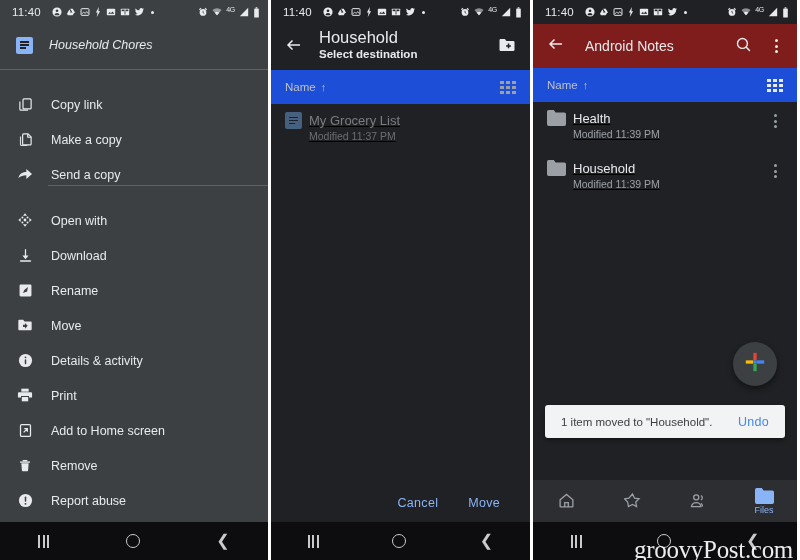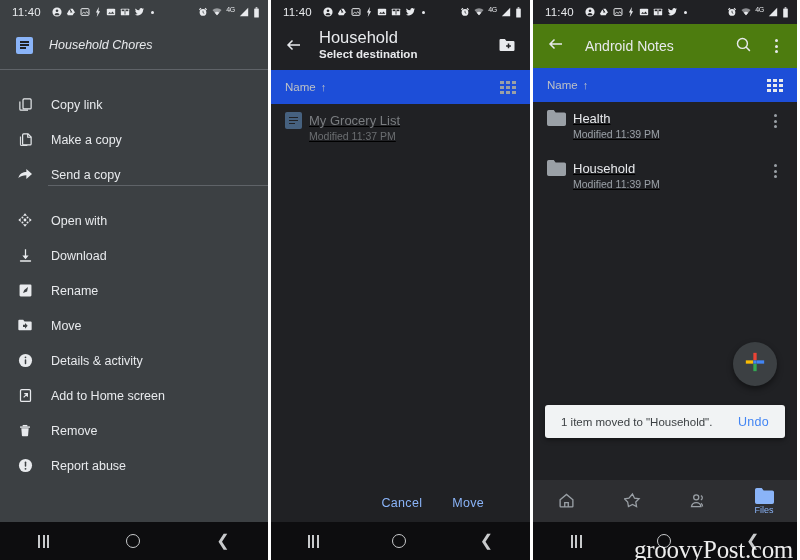--- a/index.html
+++ b/index.html
@@ -104,30 +104,30 @@
   .ficon-doc .lines b { display: block; height: 1.5px; background: #202124; margin-bottom: 1.5px; }
   .ficon-doc .lines b:last-child { margin-bottom: 0; width: 6px; }
   .ficon-folder { width: 19px; color: #9aa0a6; display: flex; }
   .fname { font-size: 13px; color: #e8eaed; line-height: 17px; }
   .fmeta { font-size: 10.5px; color: #9aa0a6; line-height: 15px; }
   .frow-text { flex: 1; }
   .dots-v { display: flex; flex-direction: column; gap: 2.5px; padding: 4px 6px; }
   .dots-v i { width: 3px; height: 3px; border-radius: 50%; background: #9aa0a6; display: block; }
 
   .actionbar {
-    position: absolute; left: 0; right: 16px; bottom: 38px;
+    position: absolute; left: 0; right: 0; bottom: 38px;
     display: flex; justify-content: flex-end; align-items: center;
     gap: 30px; padding: 0 30px; height: 38px;
   }
   .txtbtn { font-size: 12.5px; color: #8ab4f8; letter-spacing: .3px; }
 
   
   .appbar3 {
     height: 44px; display: flex; align-items: center;
-    padding: 0 14px; gap: 18px; background: #4d7c0f;
+    padding: 0 14px; gap: 18px; background: #7f1d1d;
   }
   .appbar3 .a3title { flex: 1; font-size: 14px; color: #e8eaed; margin-left: 2px; }
   .dots-v3 { display: flex; flex-direction: column; gap: 2.5px; padding: 3px 5px; }
   .dots-v3 i { width: 3px; height: 3px; border-radius: 50%; background: #e8eaed; display: block; }
 
   .fab {
     position: absolute; right: 20px; top: 342px;
     width: 44px; height: 44px; border-radius: 50%;
     background: #3c4043;
     display: flex; align-items: center; justify-content: center;
@@ -353,20 +353,30 @@
         <span class="menu-icon">
             <svg width="15" height="15" viewBox="0 0 24 24" fill="#e8eaed">
               <circle cx="12" cy="12" r="10.5"></circle>
               <rect x="10.8" y="10" width="2.4" height="8" rx="1.1" fill="#3c4043"></rect>
               <circle cx="12" cy="6.8" r="1.4" fill="#3c4043"></circle>
             </svg>
           </span>
         <span class="mlabel">Details &amp; activity</span>
       </div>
 
+      <div class="menu-item">
+        <span class="menu-icon">
+            <svg width="16" height="16" viewBox="0 0 24 24" fill="#e8eaed">
+              <rect x="6.5" y="2.5" width="11" height="4.5"></rect>
+              <path d="M3 8h18a1.6 1.6 0 011.6 1.6v6H18v-2.2H6V15.6H1.4v-6A1.6 1.6 0 013 8z"></path>
+              <rect x="7.2" y="15" width="9.6" height="6.5"></rect>
+            </svg>
+          </span>
+        <span class="mlabel">Print</span>
+      </div>
 
       <div class="menu-item">
         <span class="menu-icon">
             <svg width="15" height="15" viewBox="0 0 24 24" fill="none" stroke="#e8eaed" stroke-width="2">
               <rect x="4" y="2.5" width="16" height="19" rx="2"></rect>
               <path d="M9 15l6-6M10 9h5v5" stroke-width="1.9"></path>
             </svg>
           </span>
         <span class="mlabel">Add to Home screen</span>
       </div>

